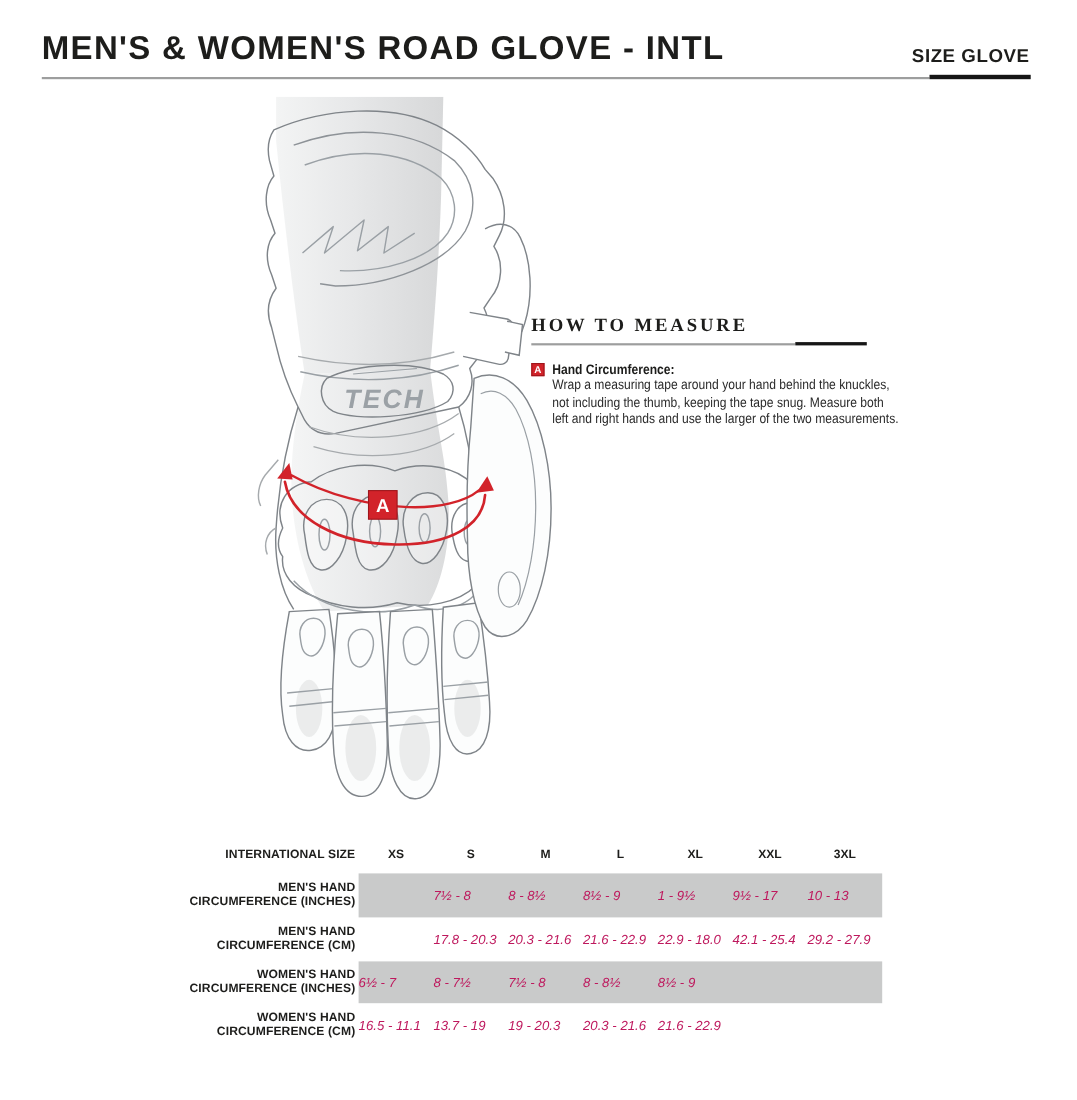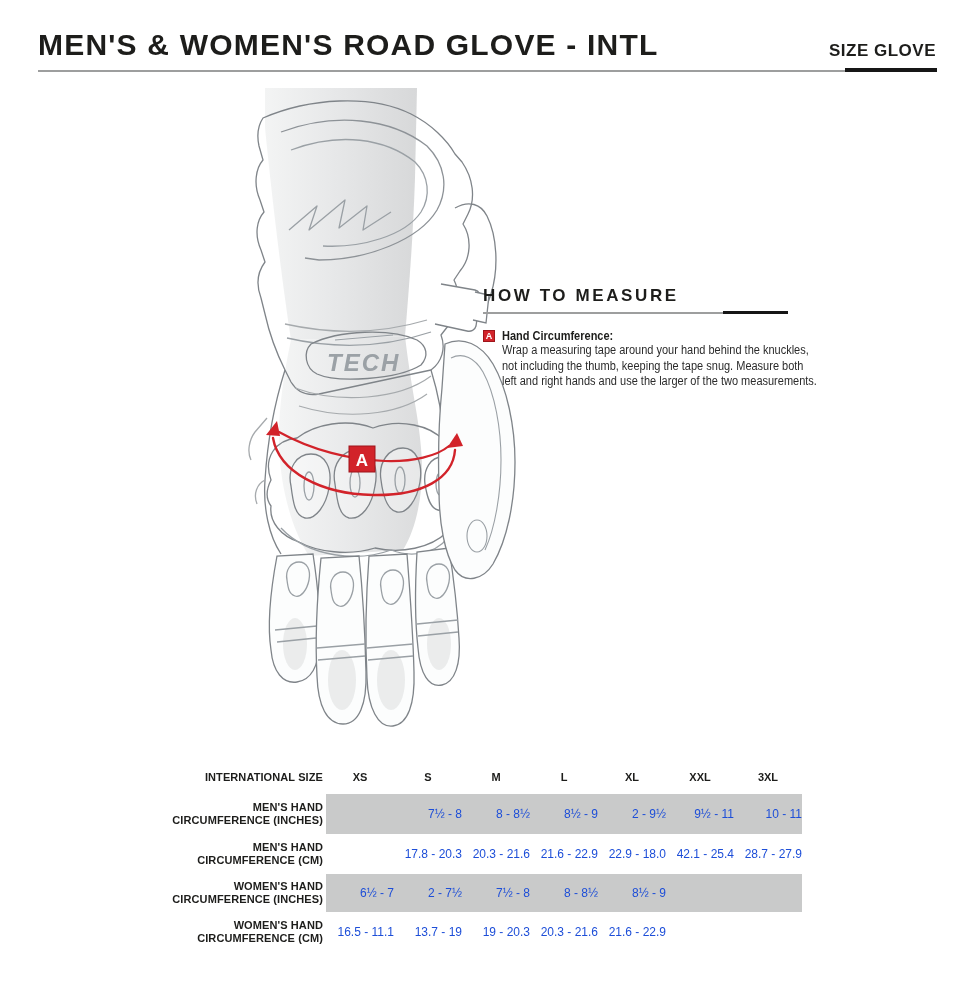--- a/index.html
+++ b/index.html
@@ -8,25 +8,25 @@
 
   
   .page-title{position:absolute;left:38px;top:28px;font-size:30px;font-weight:700;
               letter-spacing:1.2px;white-space:nowrap;}
   .size-guide{position:absolute;right:43px;top:41px;font-size:17px;font-weight:700;
               letter-spacing:.5px;white-space:nowrap;}
   .hrule-gray{position:absolute;left:38px;top:70px;width:807px;height:2px;background:#9d9e9e;}
   .hrule-black{position:absolute;left:845px;top:68px;width:92px;height:4px;background:#161616;}
 
   
-  .glove-wrap{position:absolute;left:159px;top:88px;width:380px;height:660px;}
+  .glove-wrap{position:absolute;left:145px;top:88px;width:380px;height:660px;}
 
   
   .htm{position:absolute;left:483px;top:286px;width:330px;}
-  .htm-heading{font-size:17px;font-weight:700;letter-spacing:2.6px;white-space:nowrap;}
+  .htm-heading{font-size:17px;font-weight:700;letter-spacing:2.6px;white-space:nowrap;font-family:Liberation Serif, serif;}
   .htm-rule-gray{position:absolute;left:0;top:26px;width:240px;height:2px;background:#9d9e9e;}
   .htm-rule-black{position:absolute;left:240px;top:25px;width:65px;height:3px;background:#161616;}
   .htm-item{position:absolute;left:0;top:43px;}
   .marker-chip{position:absolute;left:0;top:1px;width:12px;height:12px;background:#d2232a;
                border:1px solid #9e151b;box-sizing:border-box;color:#fff;font-size:9px;
                font-weight:700;text-align:center;line-height:10px;}
   .htm-text{margin-left:19px;transform:scaleX(.88);transform-origin:left top;}
   .htm-item-title{font-size:12.5px;font-weight:700;white-space:nowrap;}
   .htm-line{font-size:12.5px;line-height:15.5px;color:#2b2b2b;white-space:nowrap;}
   .htm-line:first-of-type{margin-top:2px;}
@@ -34,21 +34,21 @@
   
   .size-table{position:absolute;left:170px;top:760px;width:640px;}
   .trow{display:flex;}
   .thead{height:34px;}
   .tlabel{width:153px;display:flex;flex-direction:column;justify-content:center;
           align-items:flex-end;text-align:right;font-weight:700;font-size:11px;
           line-height:13px;letter-spacing:.1px;}
   .tvals{margin-left:3px;width:476px;display:flex;align-items:center;}
   .tvals.shaded{background:#c9caca;}
   .col-h{width:68px;text-align:center;font-weight:700;font-size:11px;}
-  .tcell{width:68px;text-align:right;font-size:12px;color:#1d4ed8;white-space:nowrap;}
+  .tcell{width:68px;text-align:left;font-size:12px;color:#be185d;white-space:nowrap;font-style:italic;}
   .tbody .trow:nth-child(1){height:40px;}
   .tbody .trow:nth-child(2){height:40px;}
   .tbody .trow:nth-child(3){height:38px;}
   .tbody .trow:nth-child(4){height:40px;}
 </style>
 </head>
 <body>
 
 <div class="page-title">MEN'S &amp; WOMEN'S ROAD GLOVE - INTL</div>
 <div class="size-guide">SIZE GLOVE</div>
@@ -190,48 +190,48 @@
       <div class="trow">
         <div class="tlabel">
           <div>MEN'S HAND</div>
           <div>CIRCUMFERENCE (INCHES)</div>
         </div>
         <div class="tvals shaded">
           <div class="tcell"></div>
           <div class="tcell">7½ - 8</div>
           <div class="tcell">8 - 8½</div>
           <div class="tcell">8½ - 9</div>
-          <div class="tcell">2 - 9½</div>
-          <div class="tcell">9½ - 11</div>
-          <div class="tcell">10 - 11</div>
+          <div class="tcell">1 - 9½</div>
+          <div class="tcell">9½ - 17</div>
+          <div class="tcell">10 - 13</div>
         </div>
       </div>
       <div class="trow">
         <div class="tlabel">
           <div>MEN'S HAND</div>
           <div>CIRCUMFERENCE (CM)</div>
         </div>
         <div class="tvals">
           <div class="tcell"></div>
           <div class="tcell">17.8 - 20.3</div>
           <div class="tcell">20.3 - 21.6</div>
           <div class="tcell">21.6 - 22.9</div>
           <div class="tcell">22.9 - 18.0</div>
           <div class="tcell">42.1 - 25.4</div>
-          <div class="tcell">28.7 - 27.9</div>
+          <div class="tcell">29.2 - 27.9</div>
         </div>
       </div>
       <div class="trow">
         <div class="tlabel">
           <div>WOMEN'S HAND</div>
           <div>CIRCUMFERENCE (INCHES)</div>
         </div>
         <div class="tvals shaded">
           <div class="tcell">6½ - 7</div>
-          <div class="tcell">2 - 7½</div>
+          <div class="tcell">8 - 7½</div>
           <div class="tcell">7½ - 8</div>
           <div class="tcell">8 - 8½</div>
           <div class="tcell">8½ - 9</div>
           <div class="tcell"></div>
           <div class="tcell"></div>
         </div>
       </div>
       <div class="trow">
         <div class="tlabel">
           <div>WOMEN'S HAND</div>

